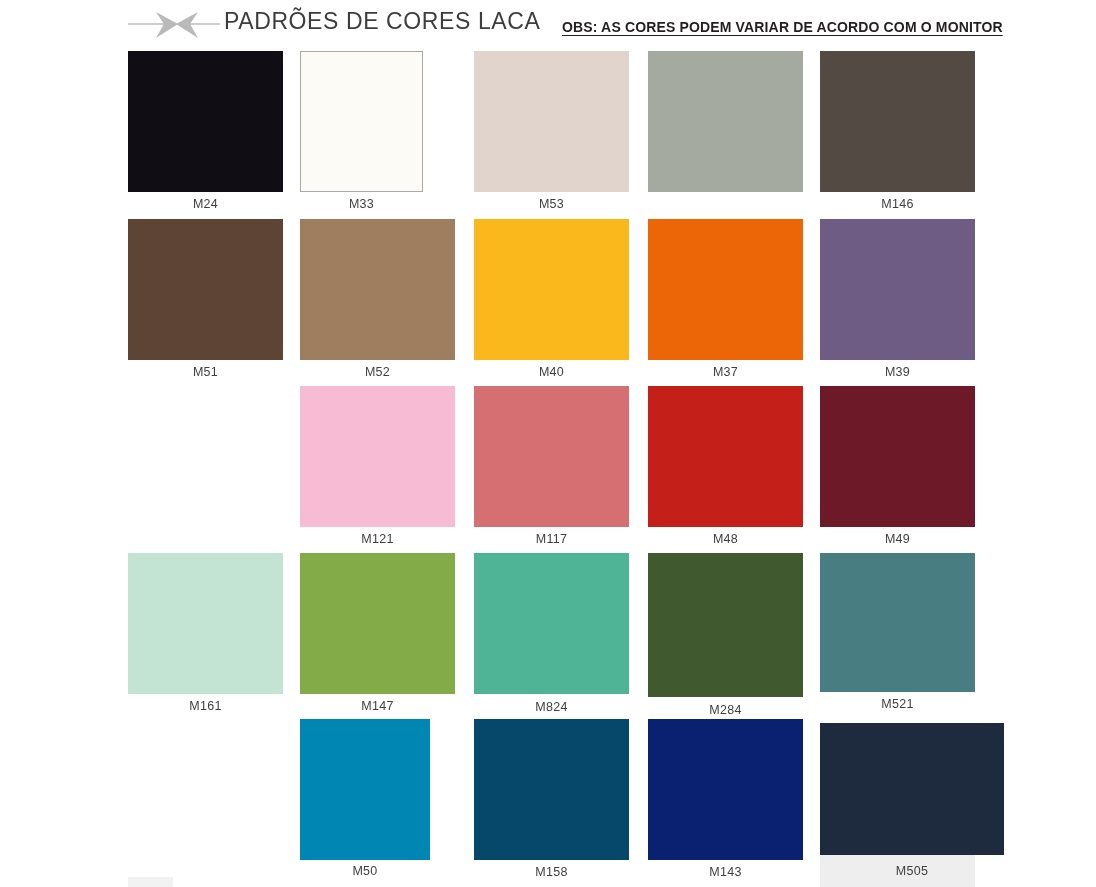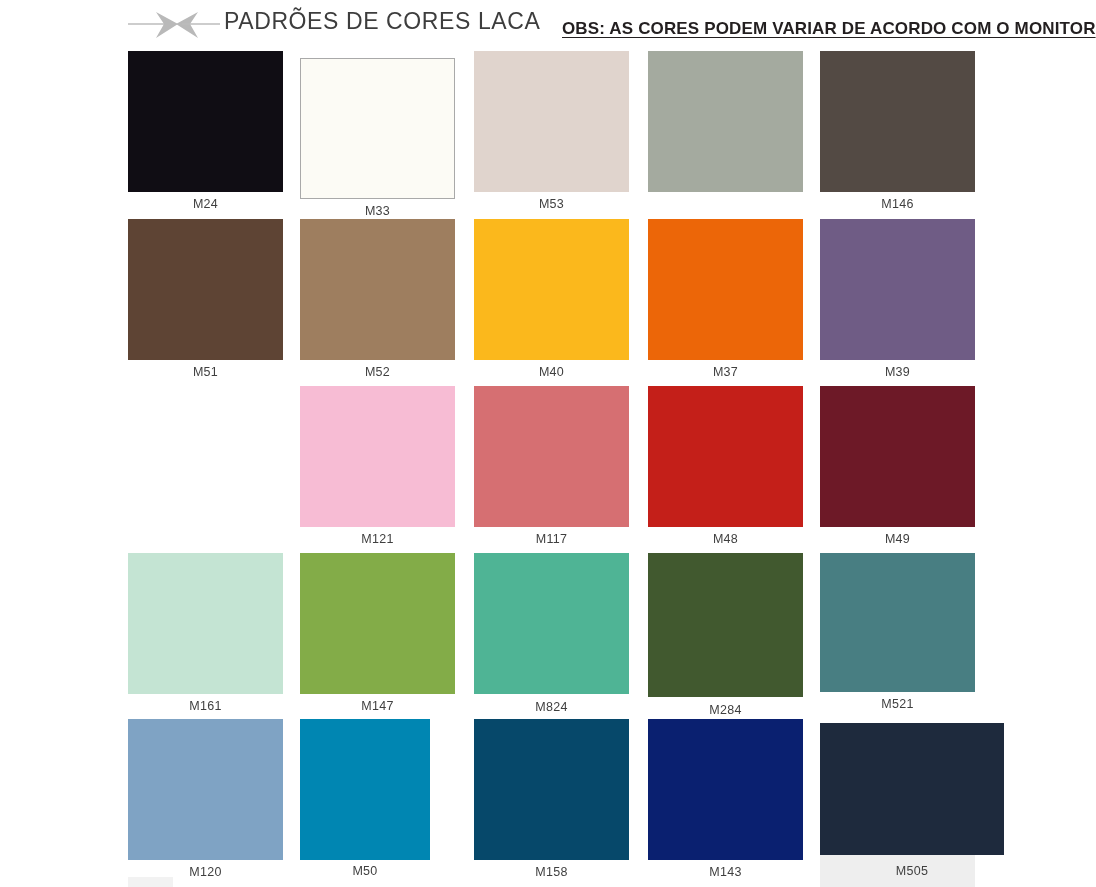--- a/index.html
+++ b/index.html
@@ -38,21 +38,21 @@
     font-size: 23px;
     letter-spacing: 0.6px;
     color: #3d3d3d;
     font-weight: 400;
     white-space: nowrap;
   }
   #monitor-note {
     position: absolute;
     left: 562px;
     top: 19px;
-    font-size: 17px;
+    font-size: 14px;
     font-weight: bold;
     letter-spacing: 0.15px;
     color: #231f20;
     white-space: nowrap;
     text-decoration: underline;
     text-underline-offset: 3px;
   }
 
   
   .grey-panel {
@@ -125,21 +125,21 @@
 </div>
 
 <div class="grey-panel" id="panel-bottom-right"></div>
 <div class="grey-panel" id="panel-bottom-left"></div>
 
 <div id="grid">
     <div class="swatch-cell" style="left: 128px; top: 51px; width: 155px; height: 164px;">
       <div class="swatch-chip" style="height: 141px; background: rgb(16, 13, 20);"></div>
       <div class="swatch-label" style="top: 146px;">M24</div>
     </div>
-    <div class="swatch-cell" style="left: 300px; top: 58px; width: 155px; height: 164px;">
+    <div class="swatch-cell" style="left: 300px; top: 51px; width: 123px; height: 164px;">
       <div class="swatch-chip bordered" style="height: 141px; background: rgb(252, 251, 245);"></div>
       <div class="swatch-label" style="top: 146px;">M33</div>
     </div>
     <div class="swatch-cell" style="left: 474px; top: 51px; width: 155px; height: 164px;">
       <div class="swatch-chip" style="height: 141px; background: rgb(224, 212, 205);"></div>
       <div class="swatch-label" style="top: 146px;">M53</div>
     </div>
     <div class="swatch-cell" style="left: 648px; top: 51px; width: 155px; height: 164px;">
       <div class="swatch-chip" style="height: 141px; background: rgb(164, 170, 159);"></div>
       <div class="swatch-label" style="top: 148px; margin-top: 36px;">M54</div>
@@ -197,24 +197,20 @@
       <div class="swatch-label" style="top: 147px;">M824</div>
     </div>
     <div class="swatch-cell" style="left: 648px; top: 553px; width: 155px; height: 168px;">
       <div class="swatch-chip" style="height: 144px; background: rgb(65, 89, 47);"></div>
       <div class="swatch-label" style="top: 150px;">M284</div>
     </div>
     <div class="swatch-cell" style="left: 820px; top: 553px; width: 155px; height: 162px;">
       <div class="swatch-chip" style="height: 139px; background: rgb(72, 126, 130);"></div>
       <div class="swatch-label" style="top: 144px;">M521</div>
     </div>
-    <div class="swatch-cell" style="left: 128px; top: 719px; width: 155px; height: 164px;">
-      <div class="swatch-chip" style="height: 141px; background: rgb(127, 163, 196);"></div>
-      <div class="swatch-label" style="top: 146px;">M120</div>
-    </div>
     <div class="swatch-cell" style="left: 300px; top: 719px; width: 130px; height: 163px;">
       <div class="swatch-chip" style="height: 141px; background: rgb(0, 134, 178);"></div>
       <div class="swatch-label" style="top: 145px;">M50</div>
     </div>
     <div class="swatch-cell" style="left: 474px; top: 719px; width: 155px; height: 164px;">
       <div class="swatch-chip" style="height: 141px; background: rgb(6, 72, 106);"></div>
       <div class="swatch-label" style="top: 146px;">M158</div>
     </div>
     <div class="swatch-cell" style="left: 648px; top: 719px; width: 155px; height: 164px;">
       <div class="swatch-chip" style="height: 141px; background: rgb(10, 32, 112);"></div>

